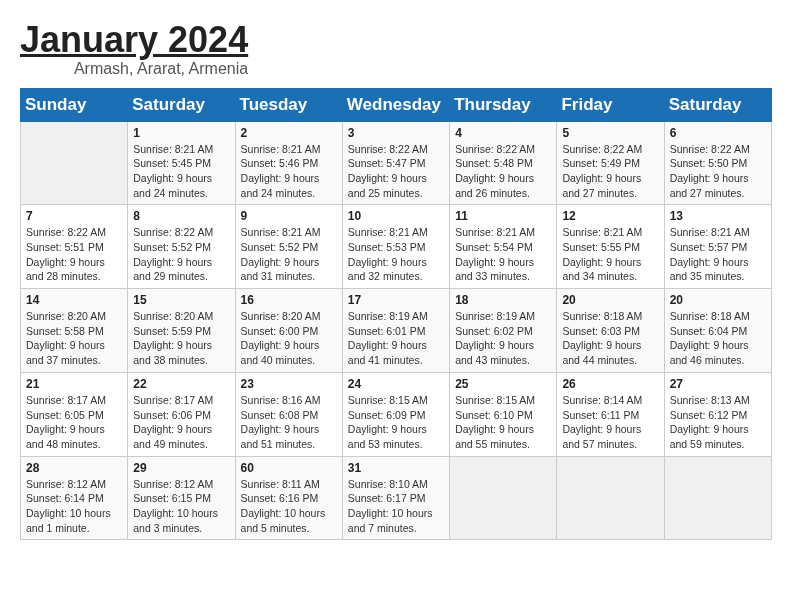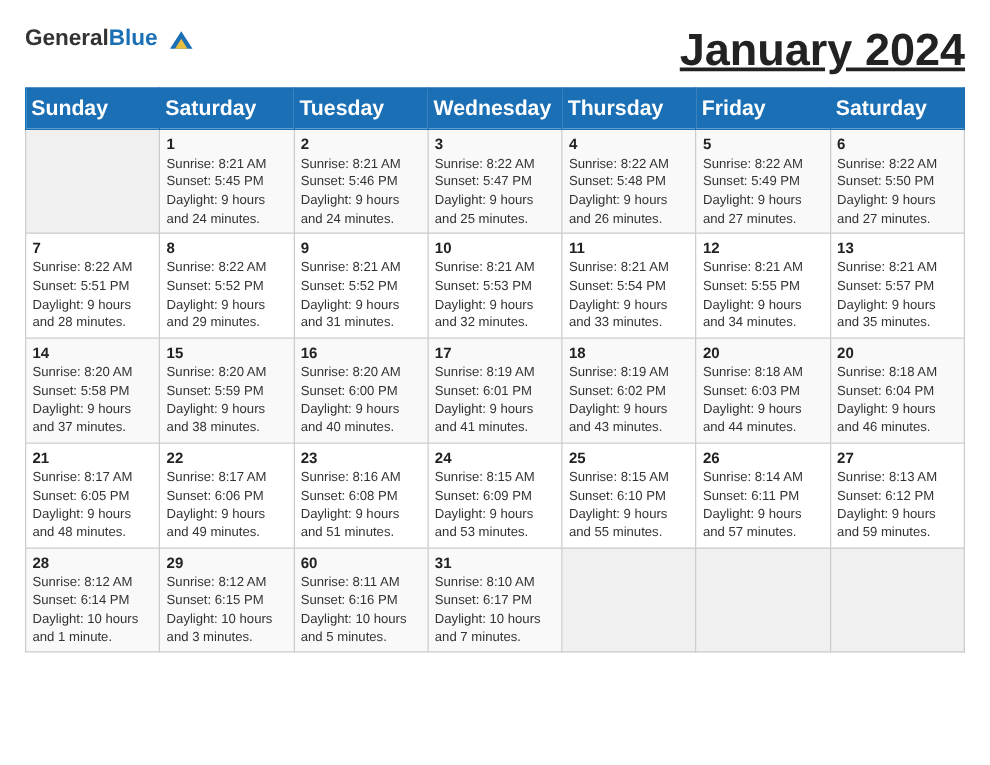--- a/index.html
+++ b/index.html
@@ -85,33 +85,23 @@
       line-height: 1.4;
     }
     .empty-cell {
       background-color: #f0f0f0 !important;
     }
   </style>
 </head>
 <body>
 
 <div class="header">
-  <div class="logo">
-    <div style="display:flex;align-items:center;">
-      <span style="display:inline-block;position:relative;">
-        <span class="logo-text-general">General</span><span class="logo-text-blue">Blue</span>
-        <svg style="display:inline-block;vertical-align:middle;margin-left:3px;" width="22" height="22" viewBox="0 0 22 22">
-          <polygon points="2,18 11,4 20,18" fill="#1a6fb5"></polygon>
-          <polygon points="6,18 11,10 16,18" fill="#e8c040"></polygon>
-        </svg>
-      </span>
-    </div>
-  </div>
   <div class="title-block">
     <div class="month-title">January 2024</div>
+    <div class="location-title">Armash, Ararat, Armenia</div>
   </div>
 </div>
 
 <table>
   <thead>
     <tr>
     <th>Sunday</th>
         <th>Saturday</th>
         <th>Tuesday</th>
         <th>Wednesday</th>

